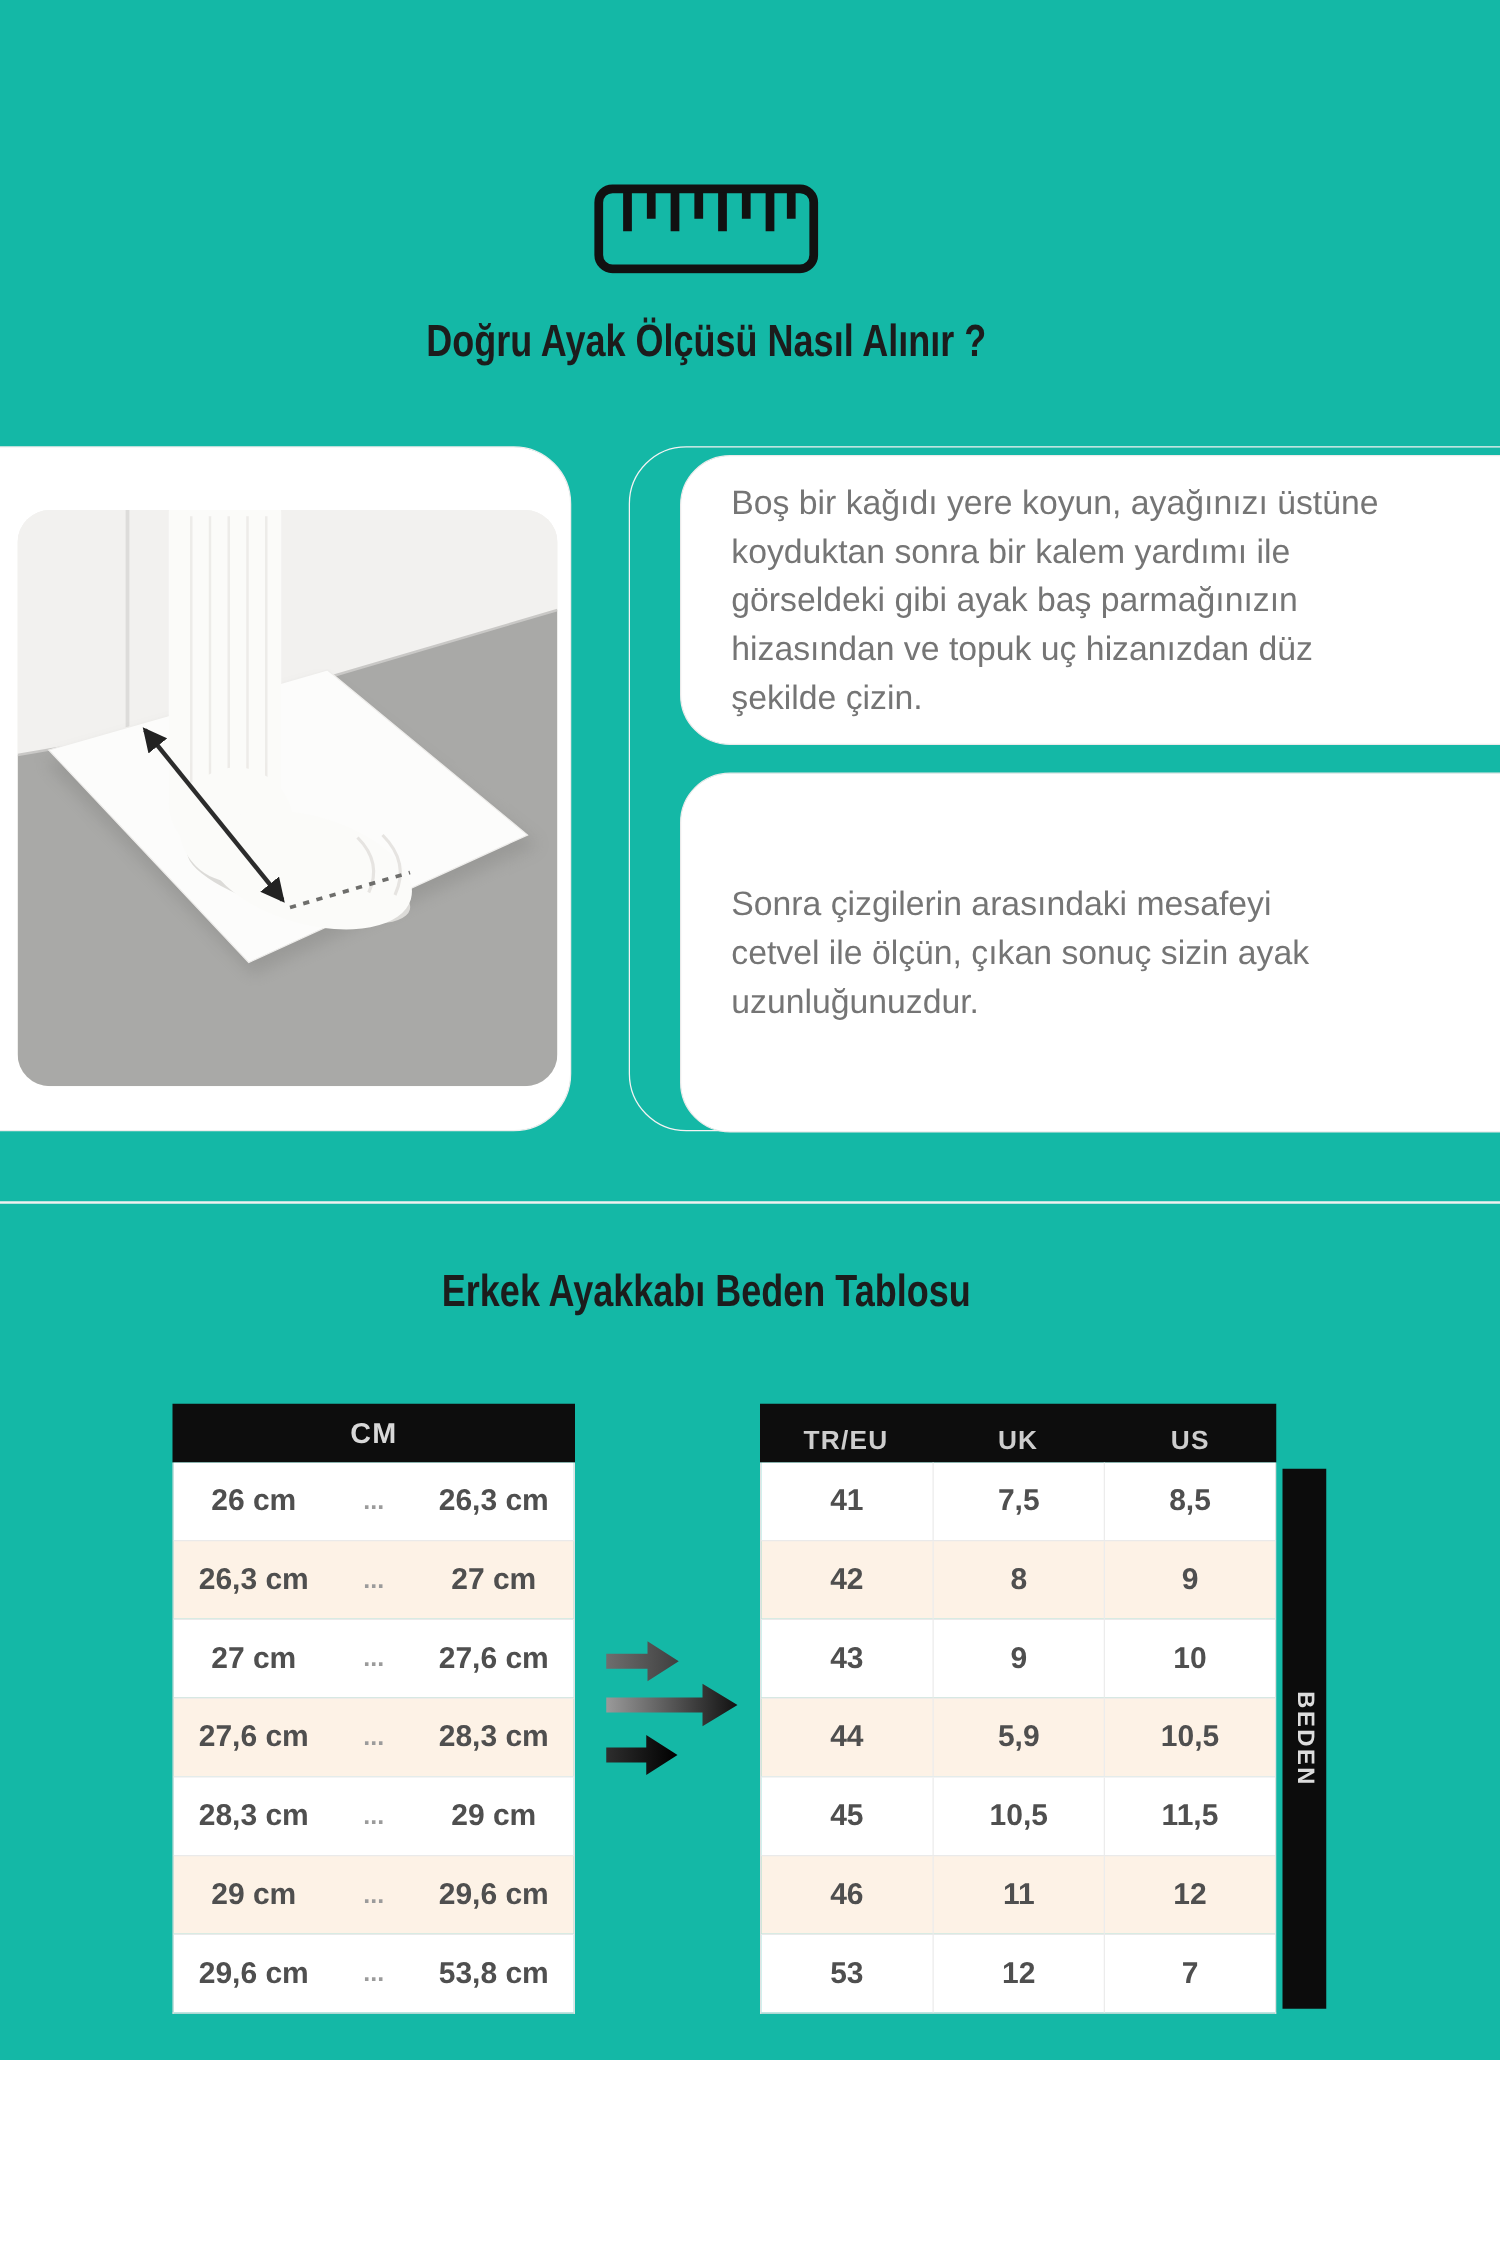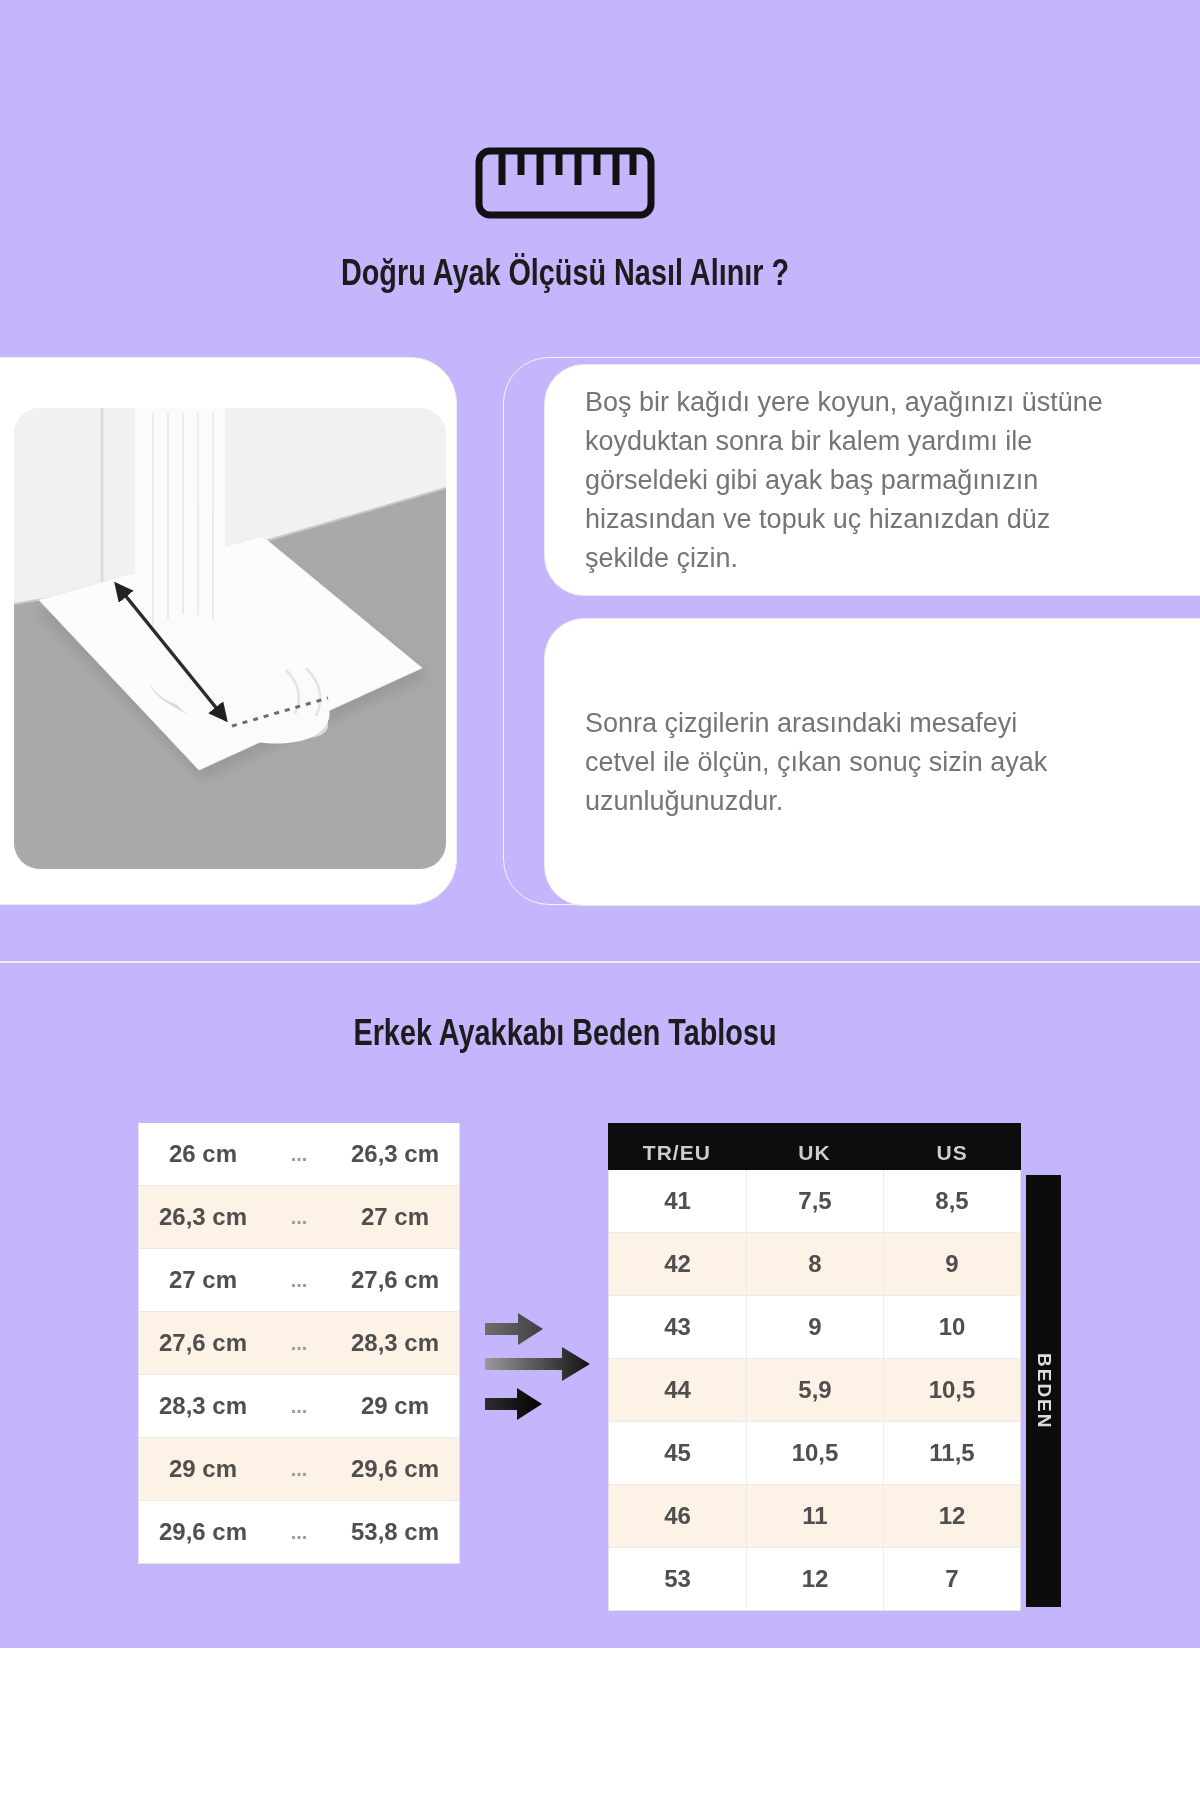--- a/index.html
+++ b/index.html
@@ -1,17 +1,17 @@
 <!DOCTYPE html>
 <html><head>
 <meta charset="utf-8">
 <style>
   html,body{margin:0;padding:0;background:#ffffff;}
   body{font-family:"Liberation Sans", sans-serif;}
-  .canvas{position:relative;width:1200px;height:1648px;margin:0 auto;background:#c4b5fd;overflow:hidden;}
+  .canvas{position:relative;width:1200px;height:1648px;margin:0 auto;background:#14b8a6;overflow:hidden;}
 
   
   .ruler-wrap{position:absolute;left:0;top:147px;width:1130px;display:flex;justify-content:center;}
 
   
   .big-title{position:absolute;left:0;width:1130px;text-align:center;font-size:36px;font-weight:700;color:#1c1c1c;transform:scaleX(.8);}
   .title-measure{top:252px;}
   .title-chart{top:1012px;}
 
   
@@ -125,20 +125,21 @@
       </div>
     </div>
 
   </div>
 
   <div class="divider"></div>
 
   <div class="big-title title-chart">Erkek Ayakkabı Beden Tablosu</div>
 
   <div class="cm-table">
+    <div class="thead">CM</div>
     <div class="tbody" id="cm-rows">
         <div class="trow">
           <span class="val">26 cm</span>
           <span class="dots">...</span>
           <span class="val">26,3 cm</span>
         </div>
         <div class="trow alt">
           <span class="val">26,3 cm</span>
           <span class="dots">...</span>
           <span class="val">27 cm</span>

